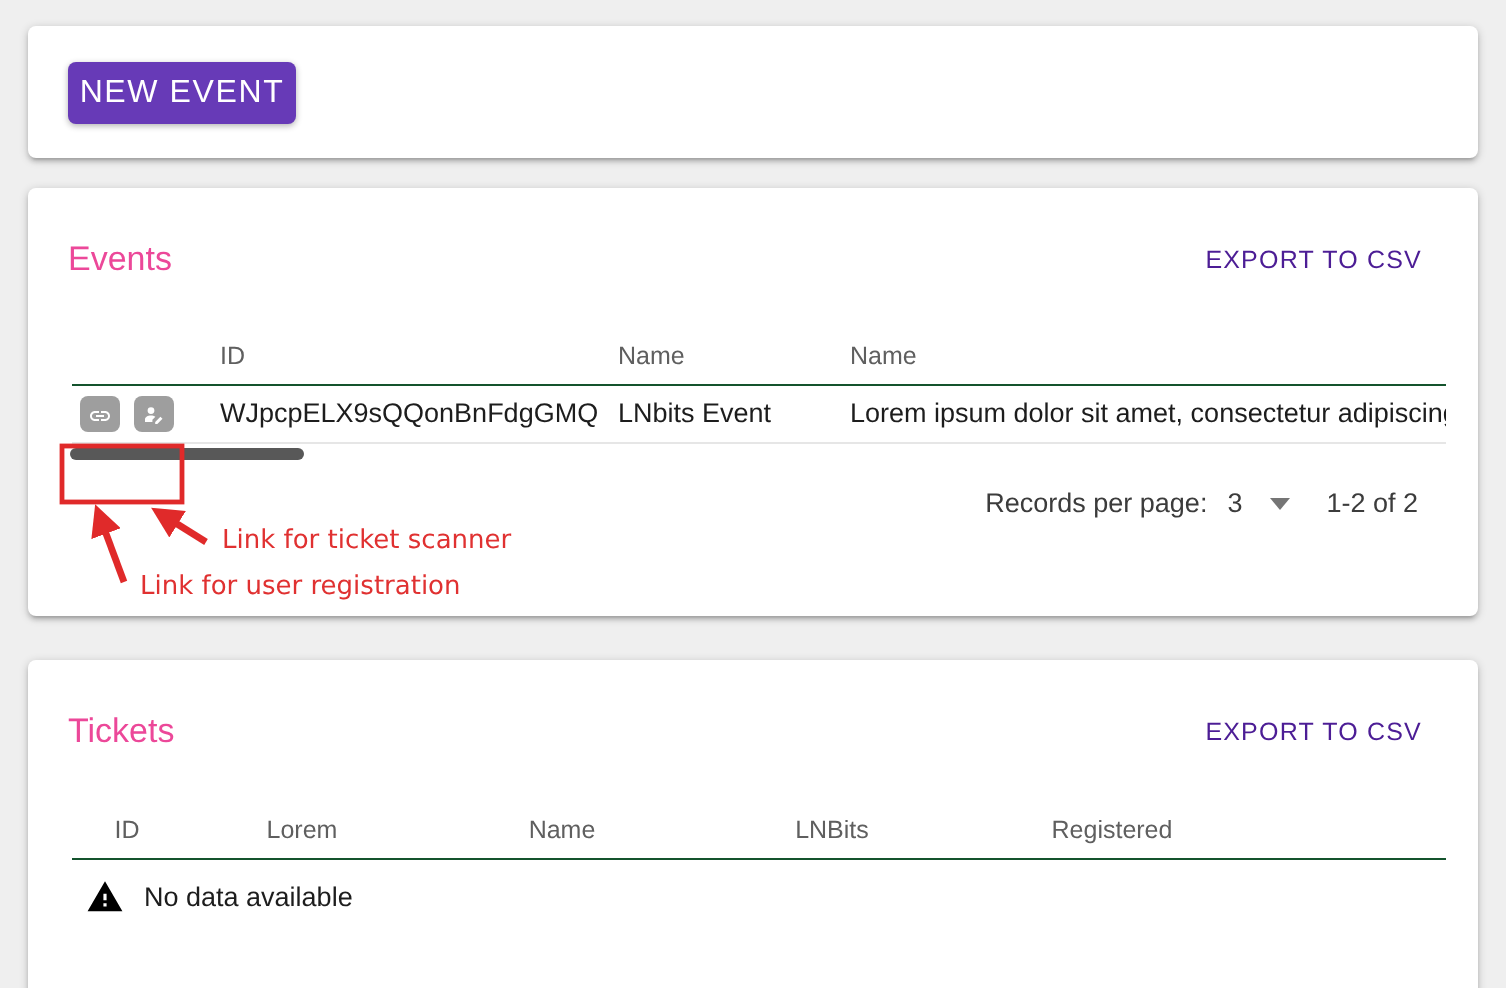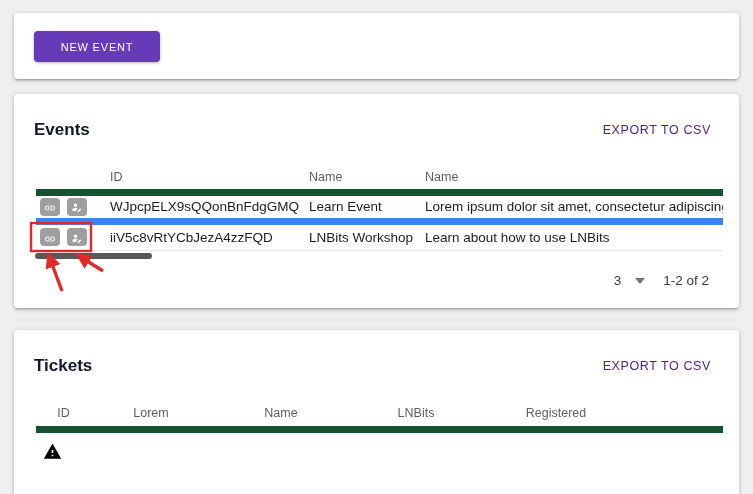--- a/index.html
+++ b/index.html
@@ -18,44 +18,44 @@
     border-radius: 4px;
     box-shadow: 0 1px 5px rgba(0,0,0,0.2), 0 2px 2px rgba(0,0,0,0.12), 0 3px 1px -2px rgba(0,0,0,0.1);
   }
   #card-new-event { top: 13px; height: 66px; }
   #card-events  { top: 94px;  height: 214px; }
   #card-tickets { top: 330px; height: 172px; }
 
   .btn-primary {
     position: absolute;
     left: 20px; top: 18px;
-    width: 126px; height: 31px;
+    width: 114px; height: 31px;
     background: #673ab7;
     color: #ffffff;
     border: none;
     border-radius: 4px;
     font-family: "Liberation Sans", sans-serif;
-    font-size: 11px;
+    font-size: 16px;
     letter-spacing: 0.8px;
     font-weight: 400;
     cursor: pointer;
     box-shadow: 0 1px 3px rgba(0,0,0,0.3);
   }
 
   .card-header {
     height: 71px;
     display: flex;
     align-items: center;
     justify-content: space-between;
     padding: 0 20px;
   }
   .card-title {
     font-size: 17px;
-    color: #0f172a;
-    font-weight: 700;
+    color: #ec4899;
+    font-weight: 400;
   }
   .export-btn {
     font-size: 12.5px;
     letter-spacing: 0.6px;
     color: #4c1d95;
     background: none;
     border: none;
     font-family: "Liberation Sans", sans-serif;
     cursor: pointer;
     padding: 6px 8px;
@@ -65,31 +65,31 @@
     width: 687px;
     margin-left: 22px;
     border-collapse: collapse;
     table-layout: fixed;
   }
   table.data-table th {
     font-size: 12.5px;
     font-weight: 400;
     color: #5f5f5f;
     text-align: left;
-    border-bottom: 7px solid #14532d;
+    border-bottom: 1px solid #14532d;
     padding: 0;
     height: 27px;
     vertical-align: middle;
   }
   table.data-table td {
     font-size: 13.5px;
     color: #1d1d1d;
     height: 29px;
     vertical-align: middle;
-    border-bottom: 7px solid #3b82f6;
+    border-bottom: 1px solid #3b82f6;
     padding: 0;
     white-space: nowrap;
     overflow: hidden;
   }
   #card-events tr > *:nth-child(1) { width: 74px; }
   #card-events tr > *:nth-child(2) { width: 199px; }
   #card-events tr > *:nth-child(3) { width: 116px; }
   #card-events tr.body-row td:last-child { border-right: none; }
   #card-events tr:last-child td { border-bottom: 1px solid #e6e6e6; }
 
@@ -199,43 +199,30 @@
       <td class="actions-cell">
         <button class="icon-btn"><svg viewBox="0 0 24 24">
                 <path d="M3.9 12c0-1.71 1.39-3.1 3.1-3.1h4V7H7c-2.76 0-5 2.24-5 5s2.24 5 5 5h4v-1.9H7c-1.71 0-3.1-1.39-3.1-3.1zM8 13h8v-2H8v2zm9-6h-4v1.9h4c1.71 0 3.1 1.39 3.1 3.1s-1.39 3.1-3.1 3.1h-4V17h4c2.76 0 5-2.24 5-5s-2.24-5-5-5z"></path>
               </svg></button>
         <button class="icon-btn"><svg viewBox="0 0 24 24">
                 <path d="M9 10a3.4 3.4 0 1 0 0-6.8A3.4 3.4 0 0 0 9 10zm0 1.6c-3.2 0-6 1.6-6 3.8V18h7.4v-2.2l3-3c-1.2-.7-2.8-1.2-4.4-1.2z"></path>
                 <path d="M13.2 17.9V20h2.1l5.2-5.2-2.1-2.1-5.2 5.2z"></path>
               </svg></button>
       </td>
       <td>WJpcpELX9sQQonBnFdgGMQ</td>
-      <td>Learn Event</td>
+      <td>LNbits Event</td>
       <td>Lorem ipsum dolor sit amet, consectetur adipiscing elit</td>
-    </tr>
-    <tr class="body-row">
-      <td class="actions-cell">
-        <button class="icon-btn"><svg viewBox="0 0 24 24">
-                <path d="M3.9 12c0-1.71 1.39-3.1 3.1-3.1h4V7H7c-2.76 0-5 2.24-5 5s2.24 5 5 5h4v-1.9H7c-1.71 0-3.1-1.39-3.1-3.1zM8 13h8v-2H8v2zm9-6h-4v1.9h4c1.71 0 3.1 1.39 3.1 3.1s-1.39 3.1-3.1 3.1h-4V17h4c2.76 0 5-2.24 5-5s-2.24-5-5-5z"></path>
-              </svg></button>
-        <button class="icon-btn"><svg viewBox="0 0 24 24">
-                <path d="M9 10a3.4 3.4 0 1 0 0-6.8A3.4 3.4 0 0 0 9 10zm0 1.6c-3.2 0-6 1.6-6 3.8V18h7.4v-2.2l3-3c-1.2-.7-2.8-1.2-4.4-1.2z"></path>
-                <path d="M13.2 17.9V20h2.1l5.2-5.2-2.1-2.1-5.2 5.2z"></path>
-              </svg></button>
-      </td>
-      <td>iiV5c8vRtYCbJezA4zzFQD</td>
-      <td>LNBits Workshop</td>
-      <td>Learn about how to use LNBits</td>
     </tr>
   </tbody>
     </table>
   <div class="h-scrollbar-track">
     <div class="h-scrollbar-thumb"></div>
   </div>
   <div class="pagination">
+    <span class="rpp-label">Records per page:</span>
     <span class="rpp-value">3</span>
     <span class="caret-down"></span>
     <span>1-2 of 2</span>
   </div>
 </div>
 
 <div class="card" id="card-tickets">
   <div class="card-header">
     <div class="card-title">Tickets</div>
     <button class="export-btn">EXPORT TO CSV</button>
@@ -251,27 +238,30 @@
       <th></th>
     </tr>
   </tbody>
     </table>
   <div class="no-data-row">
     <span class="warning-icon">
       <svg viewBox="0 0 24 24">
           <path d="M1 21h22L12 2 1 21zm12-3h-2v-2h2v2zm0-4h-2v-4h2v4z"></path>
         </svg>
     </span>
+    <span>No data available</span>
   </div>
 </div>
 
 <div id="annotation-overlay">
   <svg width="753" height="494" viewBox="0 0 753 494">
     <defs>
       <marker id="arrowhead" markerWidth="4.6" markerHeight="4.6" refX="3.4" refY="2.3" orient="auto">
         <path d="M0,0 L4.6,2.3 L0,4.6 Z" fill="#e02a2a"></path>
       </marker>
     </defs>
     <rect x="31" y="223" width="60" height="28" fill="none" stroke="#e02a2a" stroke-width="2.4"></rect>
     <line x1="62" y1="291" x2="49" y2="256" stroke="#e02a2a" stroke-width="3.4" marker-end="url(#arrowhead)"></line>
     <line x1="103" y1="271" x2="79" y2="256" stroke="#e02a2a" stroke-width="3.4" marker-end="url(#arrowhead)"></line>
   </svg>
+  <div class="annotation-label" id="label-ticket-scanner">Link for ticket scanner</div>
+  <div class="annotation-label" id="label-user-registration">Link for user registration</div>
 </div>
 
 </body></html>

